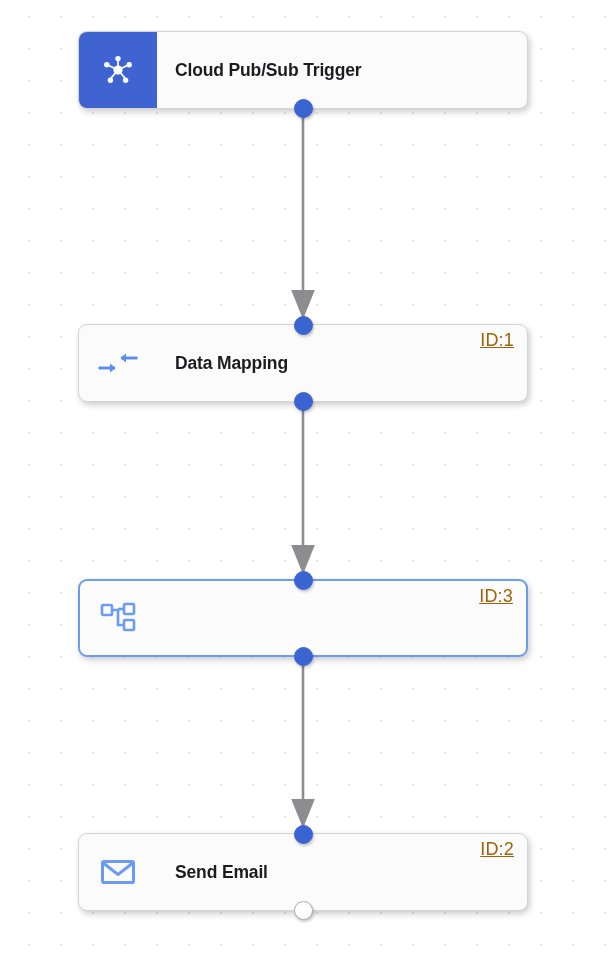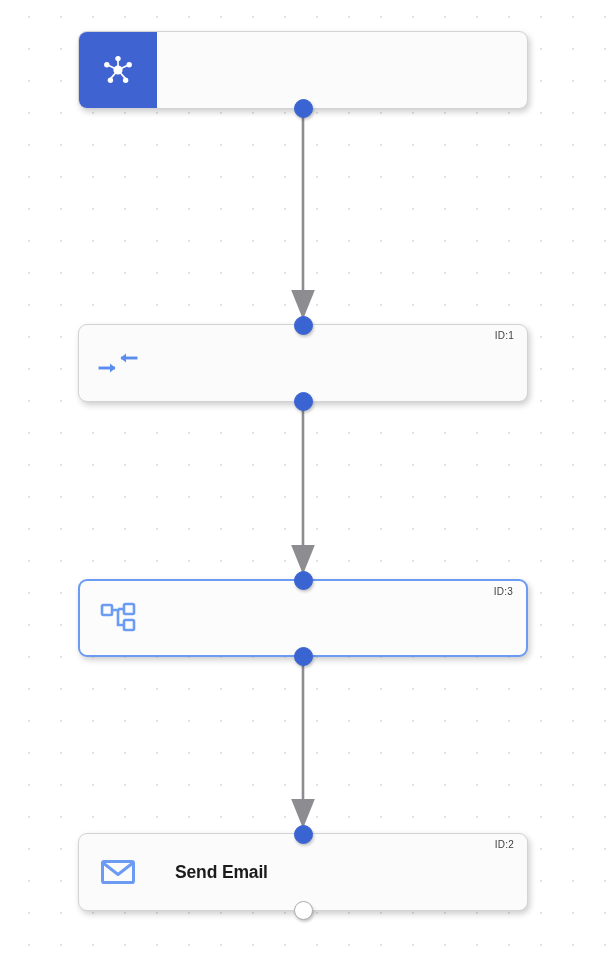--- a/index.html
+++ b/index.html
@@ -72,24 +72,25 @@
     color: #1c1c1e;
     letter-spacing: -0.15px;
     margin-left: 18px;
     white-space: nowrap;
   }
 
   .node-id {
     position: absolute;
     top: 5px;
     right: 13px;
-    font-size: 10px;
+    font-size: 18px;
     font-weight: normal;
-    color: #404040;
+    color: #a16207;
     letter-spacing: 0.2px;
+    text-decoration: underline;
   }
 
   
   .port {
     position: absolute;
     left: 50%;
     width: 19px;
     height: 19px;
     margin-left: -9.5px;
     border-radius: 50%;
@@ -138,35 +139,37 @@
         <line x1="17" y1="17" x2="24.2" y2="25.4" stroke="#ffffff" stroke-width="1.7"></line>
         <line x1="17" y1="17" x2="9.8" y2="25.4" stroke="#ffffff" stroke-width="1.7"></line>
         <line x1="17" y1="17" x2="7.8" y2="12.6" stroke="#ffffff" stroke-width="1.7"></line>
         <circle cx="17" cy="5.6" r="2.7" fill="#ffffff"></circle>
         <circle cx="28.2" cy="11.8" r="2.7" fill="#ffffff"></circle>
         <circle cx="24.6" cy="27.2" r="2.7" fill="#ffffff"></circle>
         <circle cx="9.4" cy="27.2" r="2.7" fill="#ffffff"></circle>
         <circle cx="5.8" cy="11.8" r="2.7" fill="#ffffff"></circle>
       </svg>
     </div>
+    <span class="node-label">Cloud Pub/Sub Trigger</span>
     <span class="node-id"></span>
     <div class="port bottom filled"></div>
   </div>
 
   <div class="node" style="top:324px;">
     <div class="node-icon-block">
       <svg width="40" height="30" viewBox="0 0 40 30">
         <g stroke="#5b8def" stroke-width="2.9" fill="none" stroke-linecap="square">
           <line x1="2" y1="20" x2="15.5" y2="20"></line>
           <polyline points="12,15.5 17.5,20 12,24.5" fill="#5b8def" stroke="none"></polyline>
           <line x1="38" y1="10" x2="24.5" y2="10"></line>
           <polyline points="28,5.5 22.5,10 28,14.5" fill="#5b8def" stroke="none"></polyline>
         </g>
       </svg>
     </div>
+    <span class="node-label">Data Mapping</span>
     <span class="node-id">ID:1</span>
     <div class="port top filled"></div>
     <div class="port bottom filled"></div>
   </div>
 
   <div class="node selected" style="top:579px;">
     <div class="node-icon-block">
       <svg width="38" height="34" viewBox="0 0 38 34">
         <g stroke="#6b9bf2" stroke-width="2.6" fill="none">
           <rect x="2" y="4" width="10" height="10" rx="1.2"></rect>

